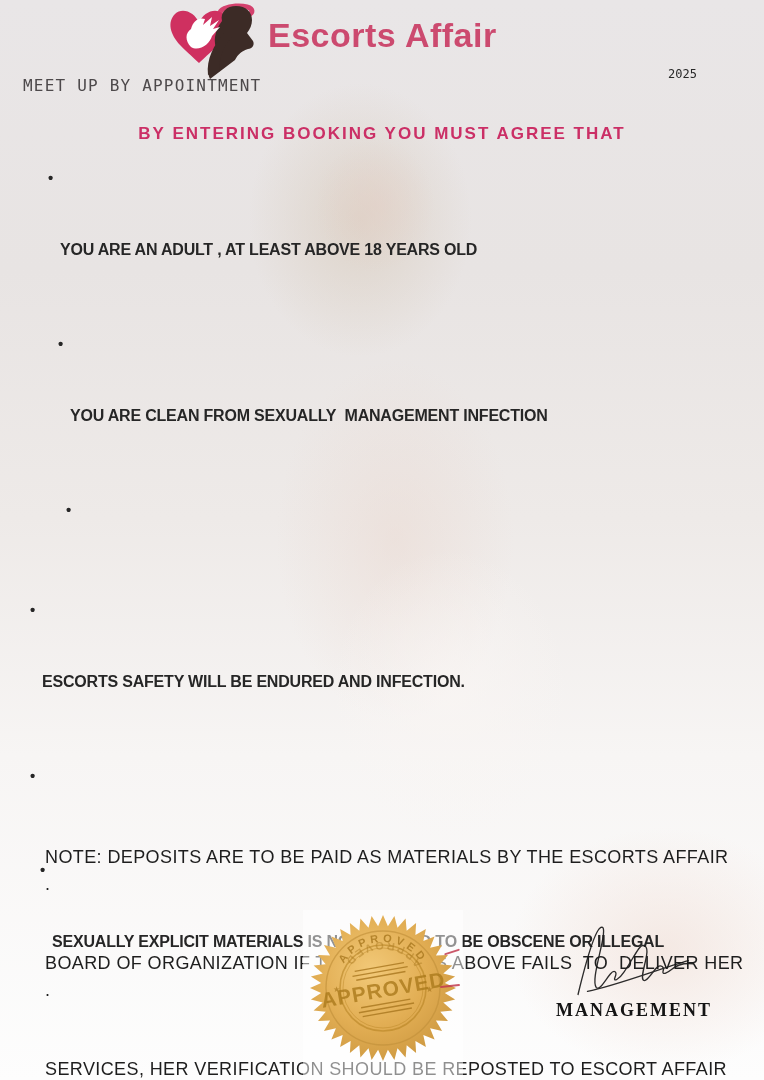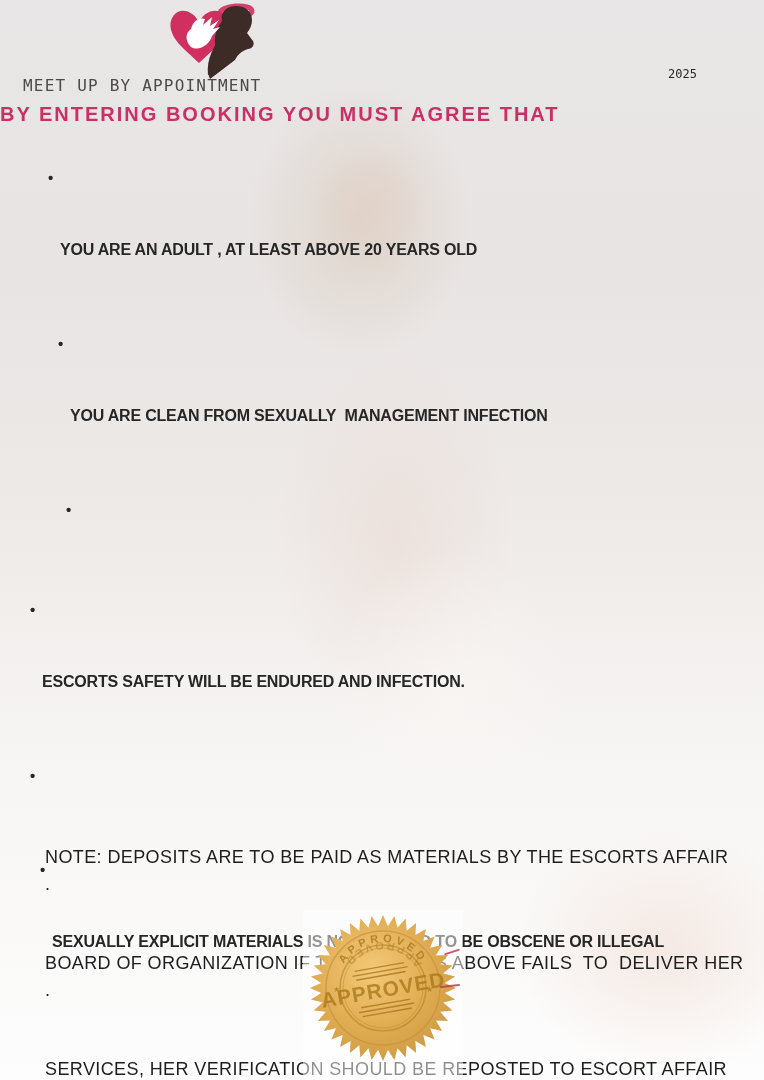--- a/index.html
+++ b/index.html
@@ -15,21 +15,21 @@
   .ph-body{left:230px;top:290px;width:330px;height:500px;background:radial-gradient(closest-side,rgba(233,214,205,.45),rgba(233,214,205,0) 72%);}
   .ph-dress{left:290px;top:500px;width:320px;height:390px;background:radial-gradient(closest-side,rgba(249,245,243,.75),rgba(249,245,243,0) 75%);}
   .ph-leg{left:450px;top:780px;width:430px;height:340px;background:radial-gradient(closest-side,rgba(240,221,212,.6),rgba(240,221,212,0) 72%);}
 
   
   .logo{position:absolute;left:162px;top:1px;width:110px;height:80px;}
   .brand{position:absolute;left:268px;top:16px;font-size:34px;font-weight:800;color:#cc4a6f;letter-spacing:.5px;}
   .tagline{position:absolute;left:23px;top:76px;font-family:"DejaVu Sans Mono","Liberation Mono",monospace;font-size:16px;color:#4d494b;letter-spacing:1.2px;}
   .year{position:absolute;left:668px;top:67px;font-family:"DejaVu Sans Mono","Liberation Mono",monospace;font-size:12px;color:#282828;}
 
-  .agree-heading{position:absolute;top:103px;left:0;right:0;color:#cb2f66;font-size:20px;font-weight:800;letter-spacing:2px;}
+  .agree-heading{position:absolute;top:124px;left:0;right:0;text-align:center;color:#cb2f66;font-size:17px;font-weight:800;letter-spacing:2px;}
 
   
   .terms{position:absolute;top:166px;left:0;right:0;color:#262626;font-weight:700;font-size:16px;line-height:24px;}
   .term{position:relative;white-space:pre-wrap;letter-spacing:-.2px;margin-bottom:22px;}
   .term .bullet{position:absolute;top:0;font-size:15px;}
   .gap-lg{margin-bottom:28px;}
   .t-a{padding-left:60px;} .t-a .bullet{left:48px;}
   .t-b{padding-left:70px;} .t-b .bullet{left:58px;}
   .t-c{padding-left:78px;} .t-c .bullet{left:66px;}
   .t-d{padding-left:42px;} .t-d .bullet{left:30px;}
@@ -61,29 +61,30 @@
   <div class="blob ph-dress"></div>
   <div class="blob ph-leg"></div>
 
   <svg class="logo" viewBox="0 0 110 80">
     <ellipse cx="74" cy="11" rx="16" ry="6" fill="none" stroke="#d4416d" stroke-width="5" transform="rotate(-4 74 11)"></ellipse>
     <path d="M37,22 C33,11 20,6 13,13 C5,21 8,33 18,44 C26,52 33,58 37,62 C41,58 48,52 56,44 C66,33 69,21 61,13 C54,6 41,11 37,22 Z" fill="#cf3060"></path>
     <path d="M60,20 C58,11 65,5 74,5 C84,5 90,11 90,19 C90,24 88,28 85,32 L91,40 C93,44 90,48 86,48 C80,50 76,53 73,59 L48,78 C44,70 48,60 56,50 C50,42 53,29 60,20 Z" fill="#3c2b26"></path>
     <path d="M62,32 C52,44 44,58 46,74 L58,70 C56,58 62,44 70,36 Z" fill="#3c2b26"></path>
     <path d="M29,46 C23,40 23,32 29,28 C31,20 37,16 43,18 L41,24 L50,16 L48,25 L57,19 L51,28 L58,26 L50,35 C48,43 37,51 29,46 Z" fill="#ffffff"></path>
   </svg>
+  <div class="brand">Escorts Affair</div>
   <div class="tagline">MEET UP BY APPOINTMENT</div>
   <div class="year">2025</div>
 
   <div class="agree-heading">BY ENTERING BOOKING YOU MUST AGREE THAT</div>
 
   <div class="terms">
     <div class="term t-a">
       <span class="bullet">•</span>
-      <span class="tline">YOU ARE AN ADULT , AT LEAST ABOVE 20 YEARS OLD</span>
+      <span class="tline">YOU ARE AN ADULT , AT LEAST ABOVE 18 YEARS OLD</span>
     </div>
     <div class="term t-b">
       <span class="bullet">•</span>
       <span class="tline">YOU ARE CLEAN FROM SEXUALLY  MANAGEMENT INFECTION</span>
     </div>
     <div class="term t-c gap-lg">
       <span class="bullet">•</span>
     </div>
     <div class="term t-d">
       <span class="bullet">•</span>
@@ -137,14 +138,23 @@
         <text x="75" y="84" text-anchor="middle" font-size="21" font-weight="800" letter-spacing="1" fill="#ab7a1c">APPROVED</text>
         <rect x="50" y="90" width="50" height="1.4" fill="#a8761e"></rect>
         <rect x="47" y="94.5" width="56" height="1.4" fill="#a8761e"></rect>
         <rect x="50" y="99" width="50" height="1.4" fill="#a8761e"></rect>
       </g>
     </svg>
   </div>
   <div class="red-mark rm1"></div>
   <div class="red-mark rm2"></div>
 
+  <div class="sig-block">
+    <svg class="sig-svg" viewBox="0 0 170 100">
+      <g fill="none" stroke="#1b1b1b" stroke-width="1.7" stroke-linecap="round" opacity=".92">
+        <path d="M14,95 C22,62 34,14 43,10 C50,7 45,28 41,45 C37,63 33,80 37,86 C41,91 49,76 55,69 C60,63 64,66 61,73 C58,80 66,76 72,67 C79,57 86,44 91,37 C97,29 103,33 101,45 C99,58 93,74 97,77 C101,80 109,65 115,60 C119,57 124,60 122,65 C120,71 127,68 133,63 C140,57 150,55 160,56"></path>
+        <path d="M26,91 C62,84 118,62 154,52"></path>
+      </g>
+    </svg>
+    <div class="management">MANAGEMENT</div>
+  </div>
 
 </div>
 
 </body></html>

